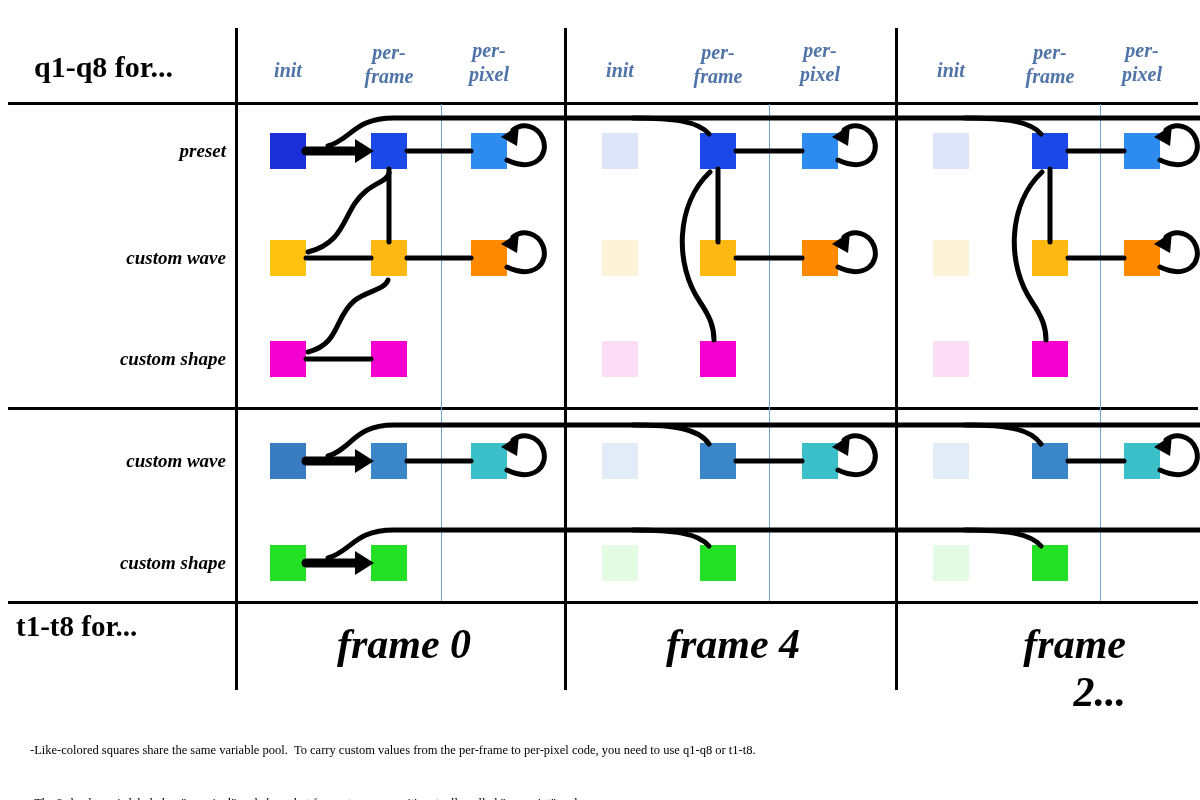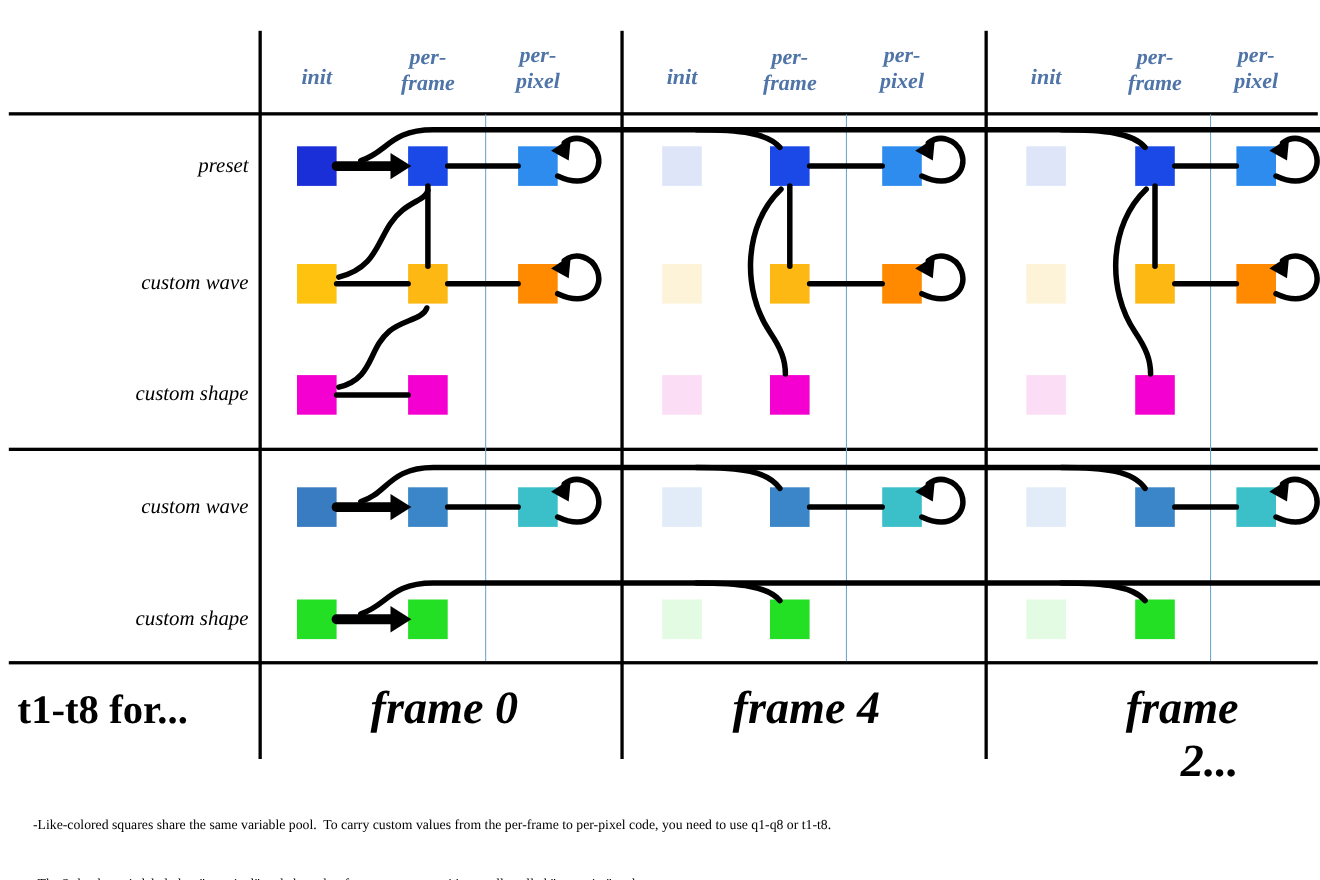--- a/index.html
+++ b/index.html
@@ -6,45 +6,46 @@
   body{margin:0;background:#ffffff;}
   #stage{position:relative;width:1200px;height:800px;background:#ffffff;overflow:hidden;
          font-family:"Liberation Serif", serif;}
   .hrule{position:absolute;left:8px;width:1190px;height:3px;background:#000;}
   .vdiv{position:absolute;top:28px;width:3px;height:662px;background:#000;}
   .guide{position:absolute;top:104px;width:1px;height:497px;}
   .sq{position:absolute;width:36px;height:36px;}
   .colhead{position:absolute;transform:translateX(-50%);text-align:center;font-weight:bold;
            font-style:italic;font-size:20px;line-height:1.2;white-space:pre-line;}
   .rowlabel{position:absolute;left:0;width:226px;text-align:right;transform:translateY(-50%);
-            font-weight:normal;font-style:italic;font-size:19px;color:#000;}
+            font-weight:bold;font-style:italic;font-size:19px;color:#000;}
   .framelabel{position:absolute;top:620px;transform:translateX(-50%);font-weight:bold;
               font-style:italic;font-size:42px;color:#000;}
   .biglabel{position:absolute;font-weight:bold;font-size:30px;color:#000;}
   #q-big{left:34px;top:50px;}
-  #t-big{left:16px;top:624px;font-size:37px;}
+  #t-big{left:16px;top:610px;font-size:29px;}
   #flow-svg{position:absolute;left:0;top:0;pointer-events:none;}
   #notes{position:absolute;left:30px;top:707px;font-size:12.5px;line-height:17.5px;color:#000;
          white-space:pre;}
 </style>
 </head>
 <body>
 
 <div id="stage">
 
   <div class="hrule" style="top: 102px; background: rgb(0, 0, 0);"></div>
   <div class="hrule" style="top: 407px; background: rgb(0, 0, 0);"></div>
   <div class="hrule" style="top: 601px; background: rgb(0, 0, 0);"></div>
   <div class="vdiv" style="left: 235px; background: rgb(0, 0, 0);"></div>
   <div class="vdiv" style="left: 564px; background: rgb(0, 0, 0);"></div>
   <div class="vdiv" style="left: 895px; background: rgb(0, 0, 0);"></div>
   <div class="guide" style="left: 441px; background: rgb(111, 168, 204);"></div>
   <div class="guide" style="left: 769px; background: rgb(111, 168, 204);"></div>
   <div class="guide" style="left: 1100px; background: rgb(111, 168, 204);"></div>
 
+  <div id="q-big" class="biglabel">q1-q8 for...</div>
   <div id="t-big" class="biglabel">t1-t8 for...</div>
 
   <div id="labels-layer">
       <div class="colhead" style="left: 288px; top: 58px; color: rgb(79, 116, 168);">init</div>
       <div class="colhead" style="left: 389px; top: 40px; color: rgb(79, 116, 168);">per-
 frame</div>
       <div class="colhead" style="left: 489px; top: 38px; color: rgb(79, 116, 168);">per-
 pixel</div>
       <div class="colhead" style="left: 620px; top: 58px; color: rgb(79, 116, 168);">init</div>
       <div class="colhead" style="left: 718px; top: 40px; color: rgb(79, 116, 168);">per-

